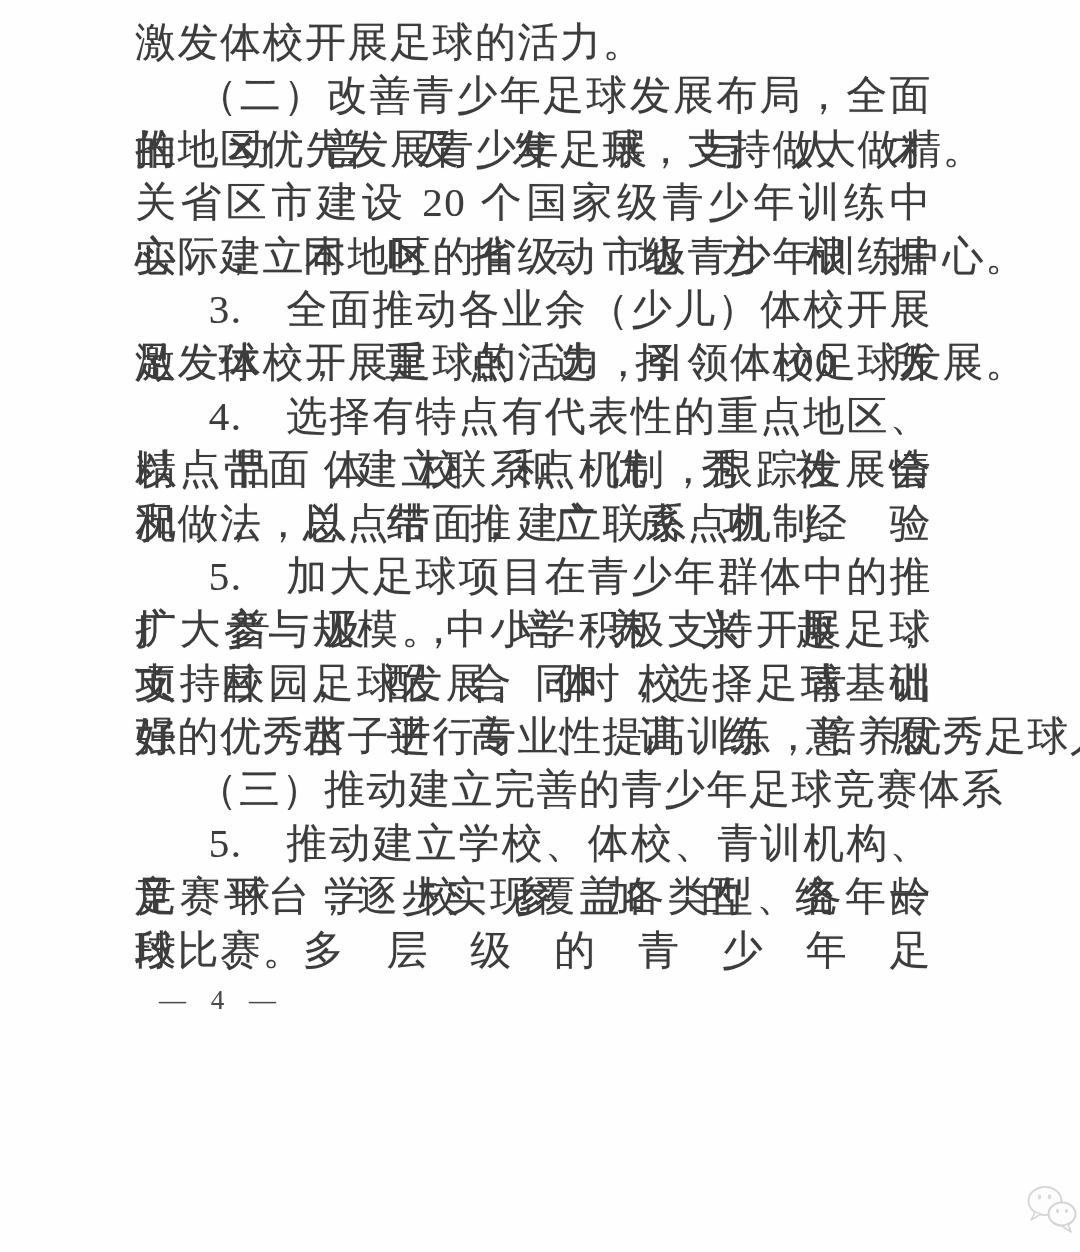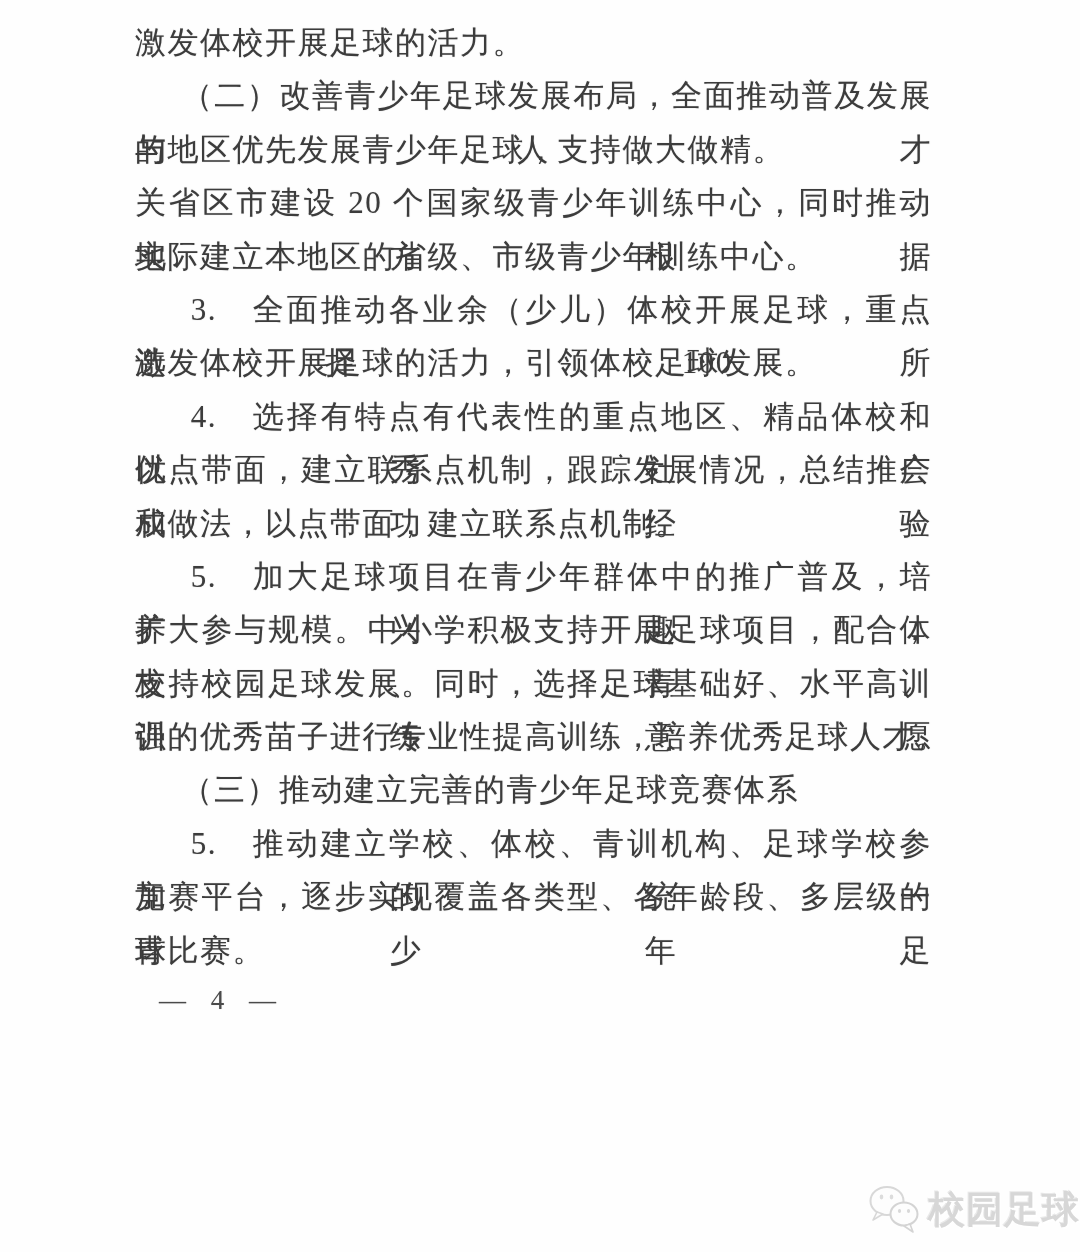--- a/index.html
+++ b/index.html
@@ -9,21 +9,21 @@
     width: 1080px;
     height: 1252px;
     background: #fefefe;
     overflow: hidden;
     font-family: "Liberation Serif", "DejaVu Serif", serif;
   }
   .content {
     padding: 16px 148px 0 135px;
   }
   .line {
-    font-size: 31px;
+    font-size: 41px;
     line-height: 53.4px;
     height: 53.4px;
     color: #3c3c3c;
     letter-spacing: 1.5px;
     white-space: nowrap;
     text-shadow: 0 0 1px rgba(60,60,60,0.35);
   }
   .line.fill {
     white-space: normal;
     text-align: justify;
@@ -90,15 +90,14 @@
       <ellipse cx="21" cy="17" rx="16.5" ry="14" fill="#fdfdfd" stroke="#d8d8d8" stroke-width="2"></ellipse>
       <path d="M11 28 L7 36 L17 30 Z" fill="#fdfdfd" stroke="#d8d8d8" stroke-width="1.6" stroke-linejoin="round"></path>
       <ellipse cx="15.5" cy="13" rx="1.8" ry="2.4" fill="#dcdcdc"></ellipse>
       <ellipse cx="25.5" cy="13" rx="1.8" ry="2.4" fill="#dcdcdc"></ellipse>
 
       <ellipse cx="38" cy="30" rx="13.5" ry="11.5" fill="#fdfdfd" stroke="#d4d4d4" stroke-width="2"></ellipse>
       <path d="M44 40 L47 48 L38 42 Z" fill="#fdfdfd" stroke="#d4d4d4" stroke-width="1.6" stroke-linejoin="round"></path>
       <ellipse cx="33.5" cy="27" rx="1.6" ry="2.1" fill="#d8d8d8"></ellipse>
       <ellipse cx="42.5" cy="27" rx="1.6" ry="2.1" fill="#d8d8d8"></ellipse>
     </svg>
-    <span class="watermark-text">校园足球</span>
   </div>
 </div>
 
 </body></html>

